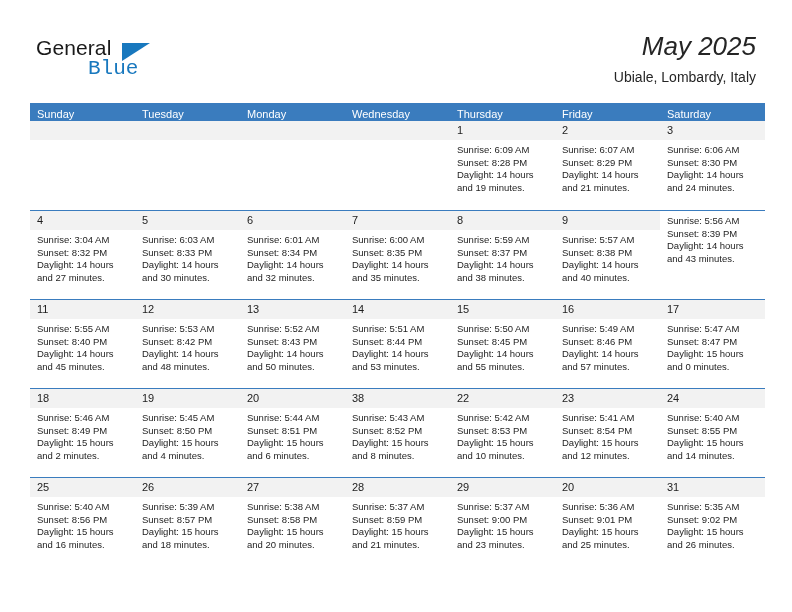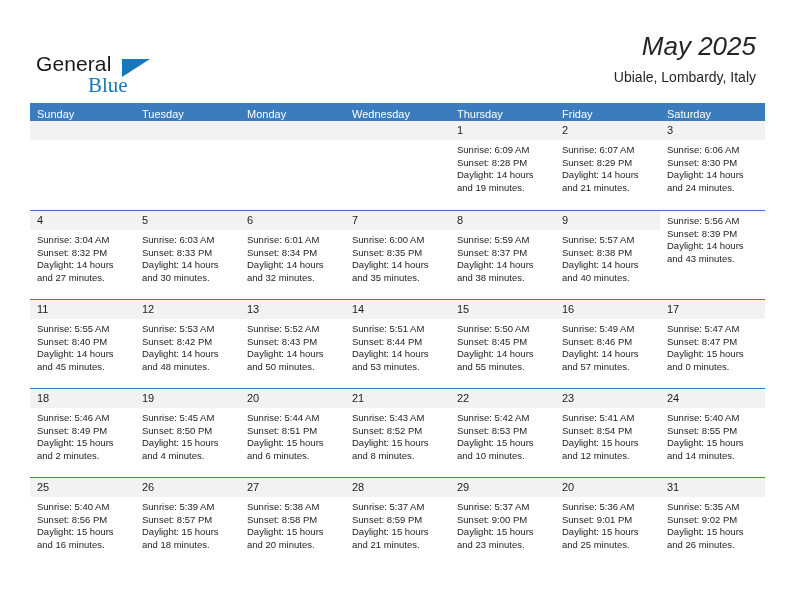--- a/index.html
+++ b/index.html
@@ -25,40 +25,40 @@
   .header {
     position: absolute;
     left: 0;
     top: 0;
     width: 792px;
     height: 100px;
   }
   .logo {
     position: absolute;
     left: 36px;
-    top: 52px;
+    top: 36px;
     width: 130px;
     height: 46px;
   }
   .logo-general {
     position: absolute;
     left: 0;
     top: 0;
     font-size: 21px;
     letter-spacing: 0.1px;
     color: #1a1a1a;
     font-family: "Liberation Sans", sans-serif;
   }
   .logo-blue {
     position: absolute;
     left: 52px;
     top: 21px;
     font-size: 21px;
     color: #1878be;
-    font-family: Liberation Serif, serif;
+    font-family: Liberation Mono, monospace;
   }
   .logo-triangle {
     position: absolute;
     left: 86px;
     top: 7px;
     width: 0;
     height: 0;
     border-left: 28px solid #1878be;
     border-bottom: 18px solid transparent;
   }
@@ -364,21 +364,21 @@
           <div class="day">
             <span class="day-number">20</span>
             <div class="day-info">
               <div>Sunrise: 5:44 AM</div>
               <div>Sunset: 8:51 PM</div>
               <div>Daylight: 15 hours</div>
               <div>and 6 minutes.</div>
             </div>
           </div>
           <div class="day">
-            <span class="day-number">21</span>
+            <span class="day-number">38</span>
             <div class="day-info">
               <div>Sunrise: 5:43 AM</div>
               <div>Sunset: 8:52 PM</div>
               <div>Daylight: 15 hours</div>
               <div>and 8 minutes.</div>
             </div>
           </div>
           <div class="day">
             <span class="day-number">22</span>
             <div class="day-info">

